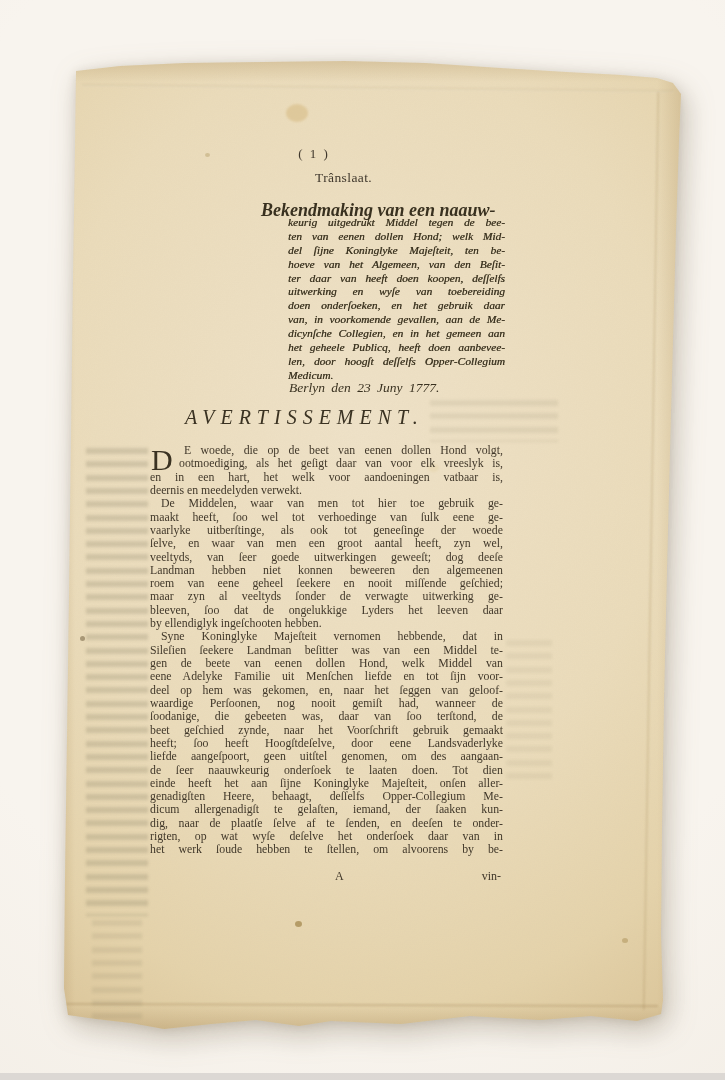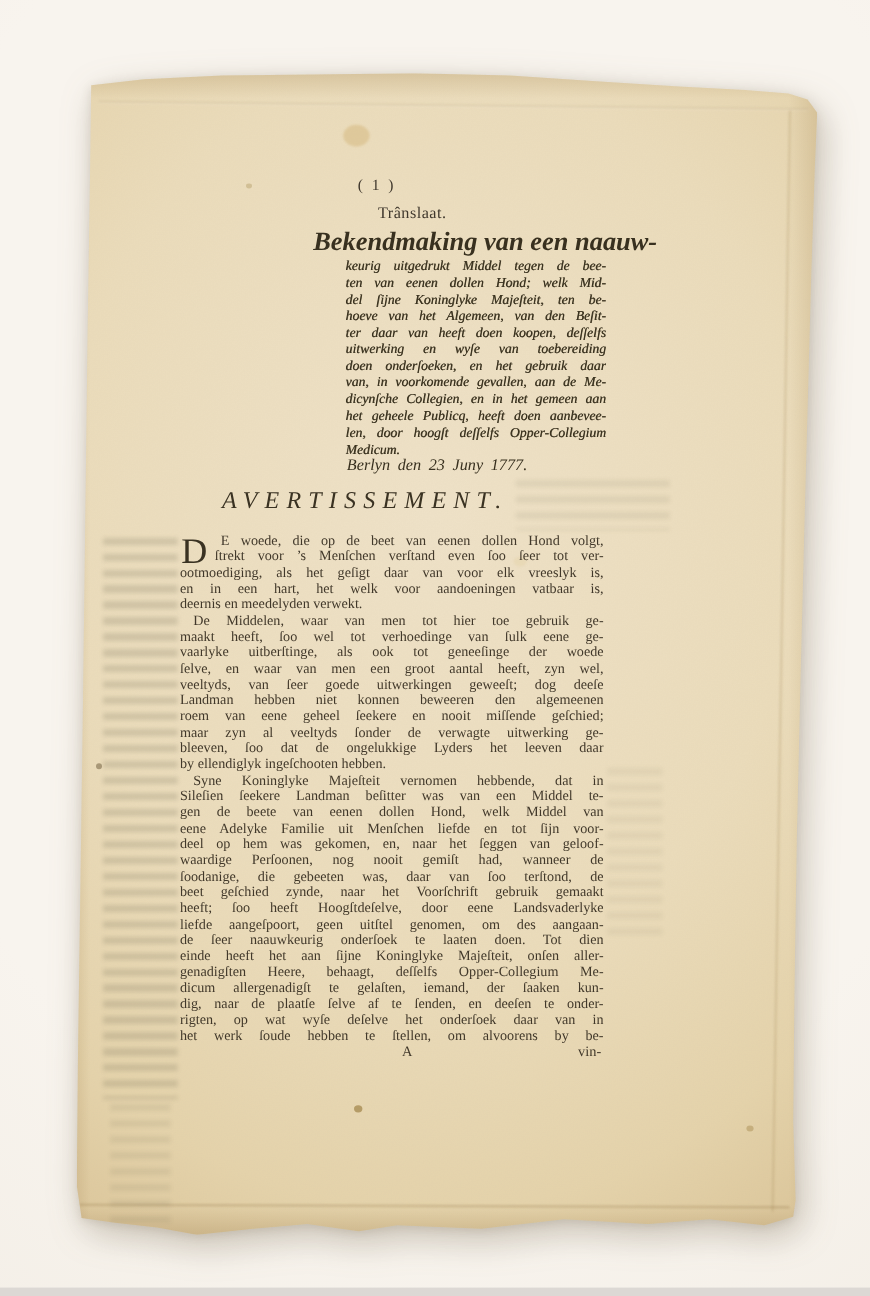--- a/index.html
+++ b/index.html
@@ -51,21 +51,21 @@
   .ghost-frag1{left:430px;top:400px;width:128px;height:42px;opacity:.20;}
   .ghost-frag2{left:506px;top:640px;width:46px;height:140px;opacity:.14;}
 
   .content{position:absolute;inset:0;color:#3f372c;}
   .content .tline{text-align:justify;text-align-last:justify;overflow:hidden;}
   .no-flush .tline:last-child{text-align-last:left;}
 
   .pageno{position:absolute;left:284px;top:146px;width:60px;text-align:center;
     font-size:13px;letter-spacing:2px;}
   .kicker{position:absolute;left:315px;top:170px;font-size:13.5px;letter-spacing:.4px;}
-  .title-first{position:absolute;left:261px;top:188px;font-size:22px;font-style:italic;font-weight:bold;
+  .title-first{position:absolute;left:261px;top:200px;font-size:18px;font-style:italic;font-weight:bold;
     color:#38301f;}
   .title-rest{position:absolute;left:288px;top:216px;width:217px;font-size:11.4px;line-height:13.9px;
     font-style:italic;color:#3a321f;text-shadow:.3px 0 0 rgba(58,50,31,.8);}
   .title-rest .tline{height:13.9px;}
   .dateline{position:absolute;left:289px;top:380px;font-size:13.5px;font-style:italic;font-weight:normal;
     word-spacing:3px;color:#38301f;}
   .avert{position:absolute;left:185px;top:406px;font-size:20px;font-style:italic;letter-spacing:6px;
     color:#3a3222;}
 
   .body{position:absolute;left:150px;top:444px;width:353px;font-size:11.8px;line-height:13.32px;
@@ -132,21 +132,20 @@
             <div class="tline">len, door hoogſt deſſelfs Opper-Collegium</div>
             <div class="tline">Medicum.</div>
           </div>
         <div class="dateline">Berlyn den 23 Juny 1777.</div>
         <div class="avert">AVERTISSEMENT.</div>
 
         <div class="body">
           <span class="dropcap">D</span>
           <div class="paragraph p0 no-flush">
               <div class="tline">E woede, die op de beet van eenen dollen Hond volgt,</div>
-              <div class="tline">ſtrekt voor ’s Menſchen verſtand even ſoo ſeer tot ver-</div>
               <div class="tline">ootmoediging, als het geſigt daar van voor elk vreeslyk is,</div>
               <div class="tline">en in een hart, het welk voor aandoeningen vatbaar is,</div>
               <div class="tline">deernis en meedelyden verwekt.</div>
             </div>
           <div class="paragraph indent no-flush">
               <div class="tline">De Middelen, waar van men tot hier toe gebruik ge-</div>
               <div class="tline">maakt heeft, ſoo wel tot verhoedinge van ſulk eene ge-</div>
               <div class="tline">vaarlyke uitberſtinge, als ook tot geneeſinge der woede</div>
               <div class="tline">ſelve, en waar van men een groot aantal heeft, zyn wel,</div>
               <div class="tline">veeltyds, van ſeer goede uitwerkingen geweeſt; dog deeſe</div>

